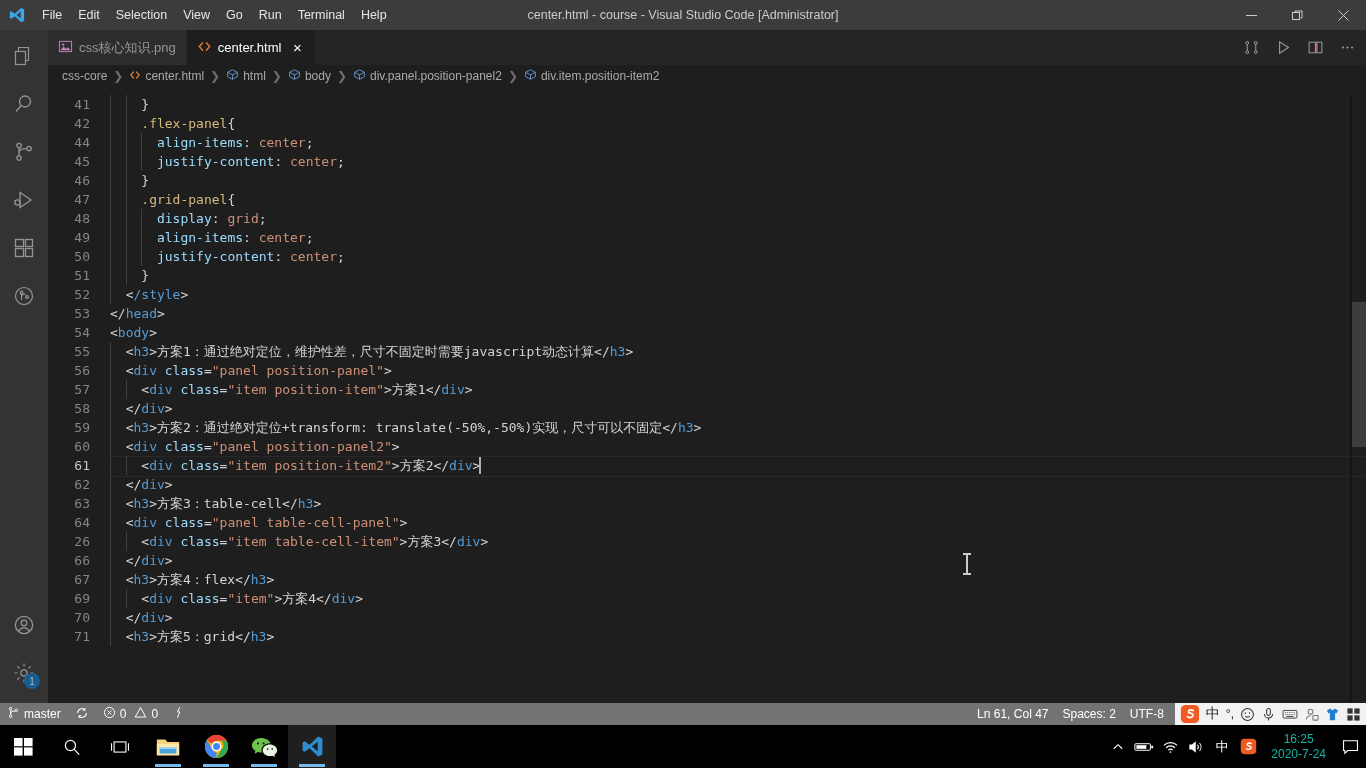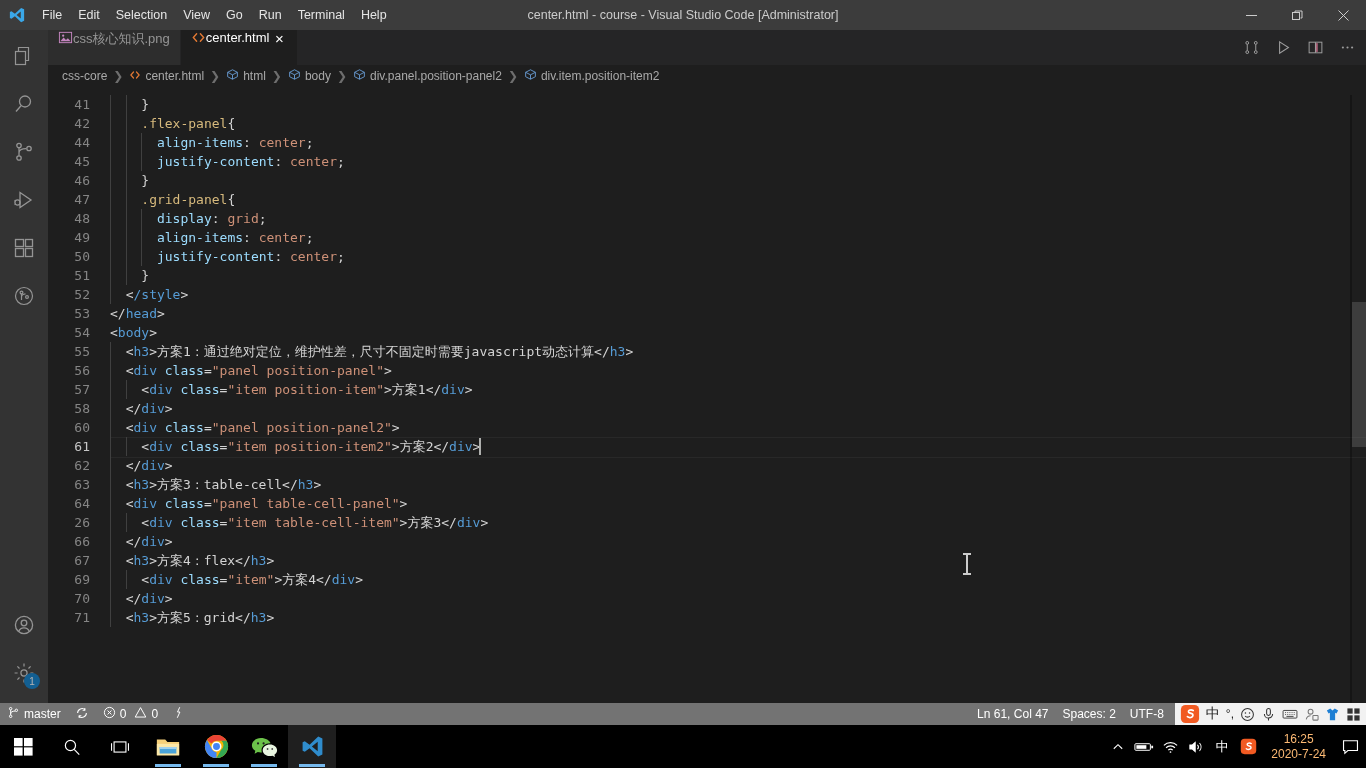--- a/index.html
+++ b/index.html
@@ -47,21 +47,21 @@
     border-radius: 10px; min-width: 16px; height: 16px; font-size: 10px;
     display: flex; align-items: center; justify-content: center; padding: 0 4px;
   }
 
   
   .tabbar {
     position: absolute; left: 48px; top: 30px; width: 1318px; height: 35px;
     background: #252526; display: flex; align-items: stretch;
   }
   .tab {
-    display: flex; padding: 0 10px;
+    display: flex; align-items: center; gap: 6px; padding: 0 10px;
     font-size: 13px; color: #969696; background: #2d2d2d;
     border-right: 1px solid #252526; max-width: 250px; position: relative;
   }
   .tab.active { background: #1e1e1e; color: #ffffff; }
   .tab.active::after {
     content:''; position:absolute; left:0; right:0; bottom:-1px; height:1px; background:#1e1e1e;
   }
   .tab-label { white-space: nowrap; }
   .tab-close { width: 16px; height: 16px; display: flex; align-items: center; justify-content: center;
     font-size: 15px; line-height: 1; margin-left: 2px; }
@@ -173,21 +173,21 @@
   }
   .tb-app.running::after {
     content:''; position:absolute; bottom:1px; left:11px; width:26px; height:3px; background:#76b9ed;
   }
   .tb-app.active { background: rgba(255,255,255,.12); }
   .tray {
     margin-left: auto; display: flex; align-items: center; height: 43px; gap: 0px; padding-right: 2px;
   }
   .tray-icon { width: 26px; height: 43px; display: flex; align-items: center; justify-content: center; color:#fff; }
   .clock {
-    color: #fdba74; font-size: 12px; line-height: 15px; text-align: center;
+    color: #14b8a6; font-size: 12px; line-height: 15px; text-align: center;
     padding: 0 10px; height: 43px; display: flex; flex-direction: column;
     align-items: center; justify-content: center;
   }
   .notif { width: 28px; height: 43px; display:flex; align-items:center; justify-content:center; }
 </style>
 </head>
 <body>
 
 <div class="app">
 
@@ -462,20 +462,24 @@
           <div class="lnum">56</div>
           <div class="ltext"><span class="indent-guide" style="left: 0px;"></span><span class="t-brack">  &lt;</span><span class="t-tag">div</span><span class="t-attr"> class</span><span class="t-eq">=</span><span class="t-str">"panel position-panel"</span><span class="t-brack">&gt;</span></div>
         </div>
         <div class="ln-row">
           <div class="lnum">57</div>
           <div class="ltext"><span class="indent-guide" style="left: 0px;"></span><span class="indent-guide" style="left: 15.64px;"></span><span class="t-brack">    &lt;</span><span class="t-tag">div</span><span class="t-attr"> class</span><span class="t-eq">=</span><span class="t-str">"item position-item"</span><span class="t-brack">&gt;</span><span class="t-text">方案1</span><span class="t-brack">&lt;/</span><span class="t-tag">div</span><span class="t-brack">&gt;</span></div>
         </div>
         <div class="ln-row">
           <div class="lnum">58</div>
           <div class="ltext"><span class="indent-guide" style="left: 0px;"></span><span class="t-brack">  &lt;/</span><span class="t-tag">div</span><span class="t-brack">&gt;</span></div>
+        </div>
+        <div class="ln-row">
+          <div class="lnum">59</div>
+          <div class="ltext"><span class="indent-guide" style="left: 0px;"></span><span class="t-brack">  &lt;</span><span class="t-tag">h3</span><span class="t-brack">&gt;</span><span class="t-text">方案2：通过绝对定位+transform: translate(-50%,-50%)实现，尺寸可以不固定</span><span class="t-brack">&lt;/</span><span class="t-tag">h3</span><span class="t-brack">&gt;</span></div>
         </div>
         <div class="ln-row">
           <div class="lnum">60</div>
           <div class="ltext"><span class="indent-guide" style="left: 0px;"></span><span class="t-brack">  &lt;</span><span class="t-tag">div</span><span class="t-attr"> class</span><span class="t-eq">=</span><span class="t-str">"panel position-panel2"</span><span class="t-brack">&gt;</span></div>
         </div>
         <div class="ln-row active-line">
           <div class="lnum">61</div>
           <div class="ltext"><span class="indent-guide" style="left: 0px;"></span><span class="indent-guide" style="left: 15.64px;"></span><span class="t-brack">    &lt;</span><span class="t-tag">div</span><span class="t-attr"> class</span><span class="t-eq">=</span><span class="t-str">"item position-item2"</span><span class="t-brack">&gt;</span><span class="t-text">方案2</span><span class="t-brack">&lt;/</span><span class="t-tag">div</span><span class="t-brack">&gt;</span><span class="cursor"></span></div>
         </div>
         <div class="ln-row">

